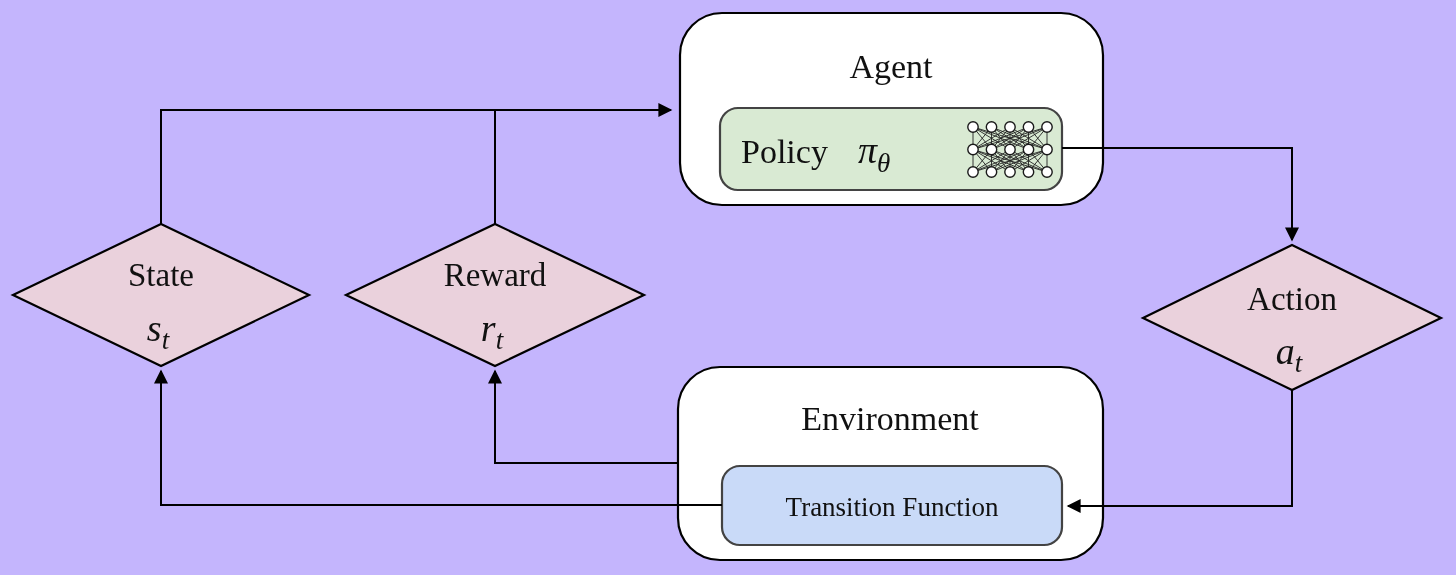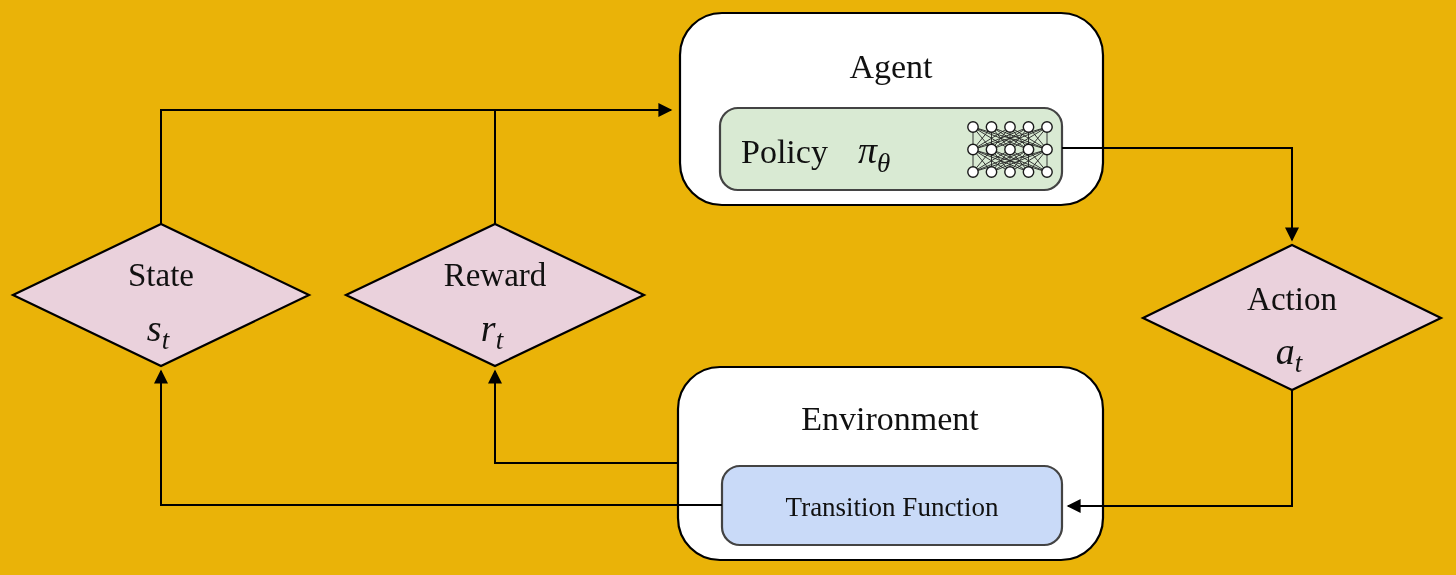--- a/index.html
+++ b/index.html
@@ -1,16 +1,16 @@
 <!DOCTYPE html>
 <html><head>
 <meta charset="utf-8">
 <style>
   html,body { margin:0; padding:0; background:#ffffff; }
-  .canvas { width:1456px; height:575px; background:#eab308; overflow:hidden; }
+  .canvas { width:1456px; height:575px; background:#c4b5fd; overflow:hidden; }
   svg { display:block; }
 
   .outer-box { fill:#ffffff; stroke:#000000; stroke-width:2.2; }
   .inner-box { stroke:#434343; stroke-width:2.2; }
   .diamond   { stroke:#000000; stroke-width:2.2; }
   .edge      { fill:none; stroke:#000000; stroke-width:2; }
 
   text {
     font-family:"Liberation Serif","DejaVu Serif",serif;
     fill:#111111;

